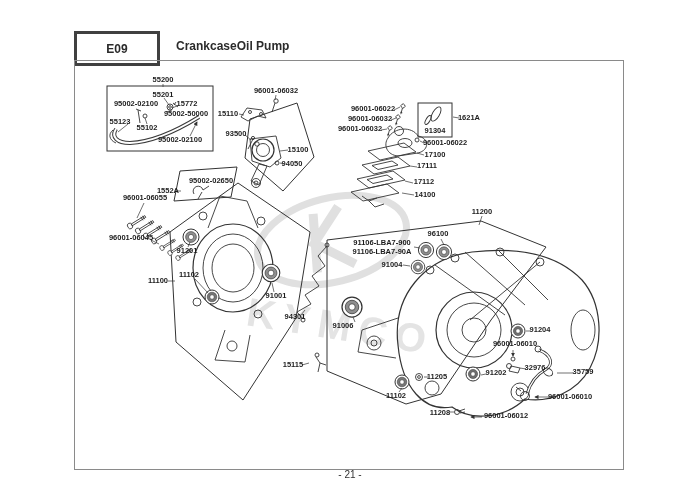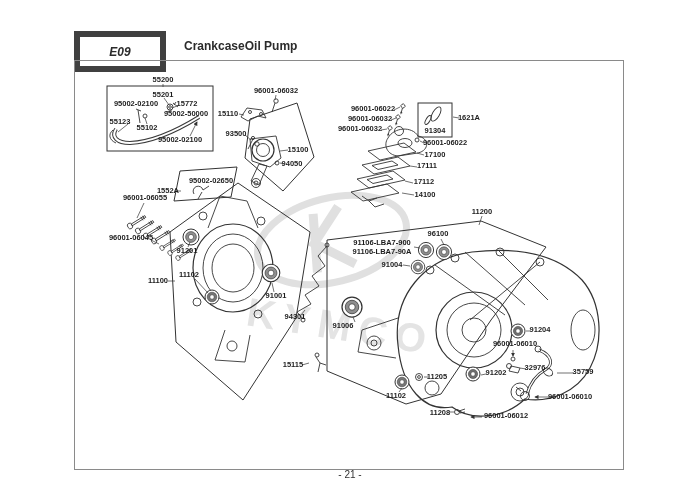--- a/index.html
+++ b/index.html
@@ -1,23 +1,23 @@
 <!DOCTYPE html>
 <html><head>
 <meta charset="utf-8">
 <style>
   html,body{margin:0;padding:0;}
   body{width:700px;height:495px;background:#fff;position:relative;overflow:hidden;
        font-family:"Liberation Sans",sans-serif;}
   .content-border{position:absolute;left:74px;top:60px;width:548px;height:408px;
        border:1px solid #8a8a8a;background:transparent;}
   .code-box{position:absolute;left:74px;top:31px;width:80px;height:29px;background:#fff;
-       border:6px solid #404040;display:flex;align-items:center;justify-content:center;
-       font-weight:bold;font-size:12px;color:#2b2b2b;font-style:italic;}
-  .page-title{position:absolute;left:184px;top:39px;font-weight:bold;font-size:12px;color:#2b2b2b;}
+       border:3px solid #404040;display:flex;align-items:center;justify-content:center;
+       font-weight:bold;font-size:12px;color:#2b2b2b;}
+  .page-title{position:absolute;left:176px;top:39px;font-weight:bold;font-size:12px;color:#2b2b2b;}
   .page-number{position:absolute;left:0;top:469px;width:700px;text-align:center;
        font-size:10px;color:#333;}
   svg.diagram{position:absolute;left:0;top:0;}
   .lbl{font:bold 7.5px "Liberation Sans",sans-serif;fill:#1c1c1c;text-anchor:middle;dominant-baseline:middle;}
   .ln{stroke:#333;fill:none;stroke-width:.9;}
   .ln2{stroke:#333;fill:none;stroke-width:1.2;}
   .frame{stroke:#333;fill:none;stroke-width:1;}
   .leader{stroke:#333;fill:none;stroke-width:.7;}
   .wm{fill:none;stroke:#e0e0e0;}
   .wmtext{font:bold 40px "Liberation Sans",sans-serif;fill:#e4e4e4;letter-spacing:8px;}

